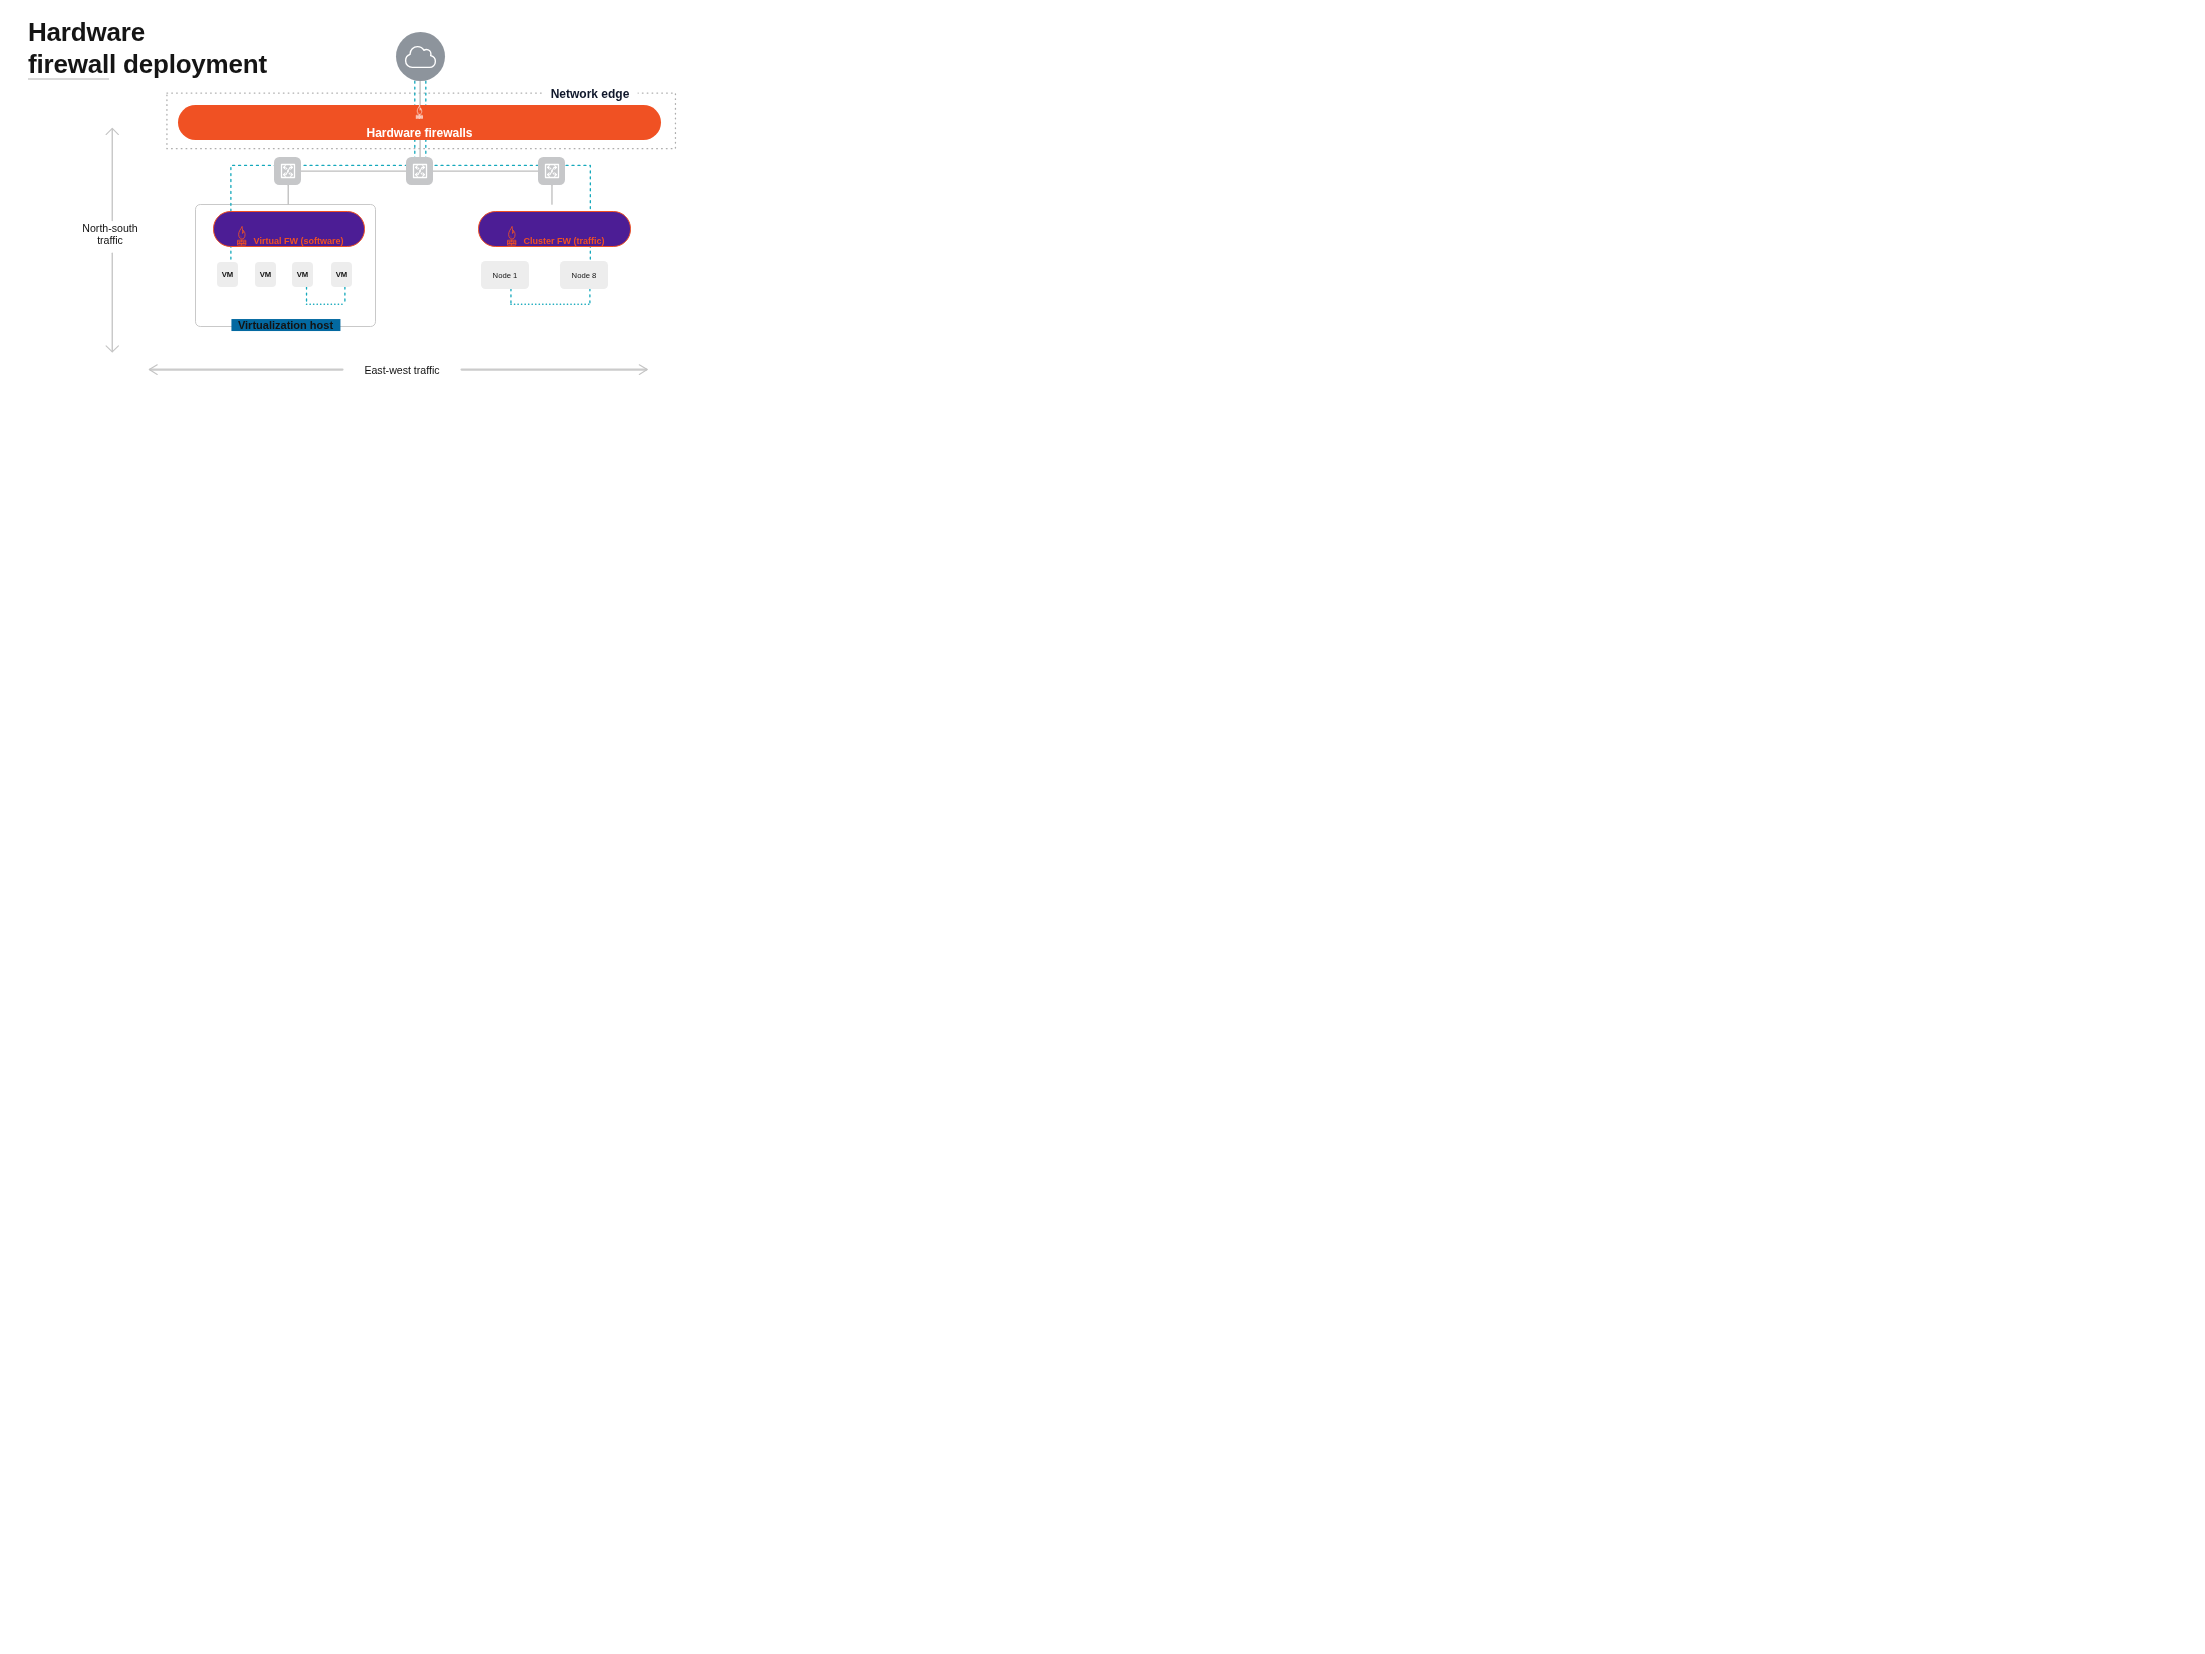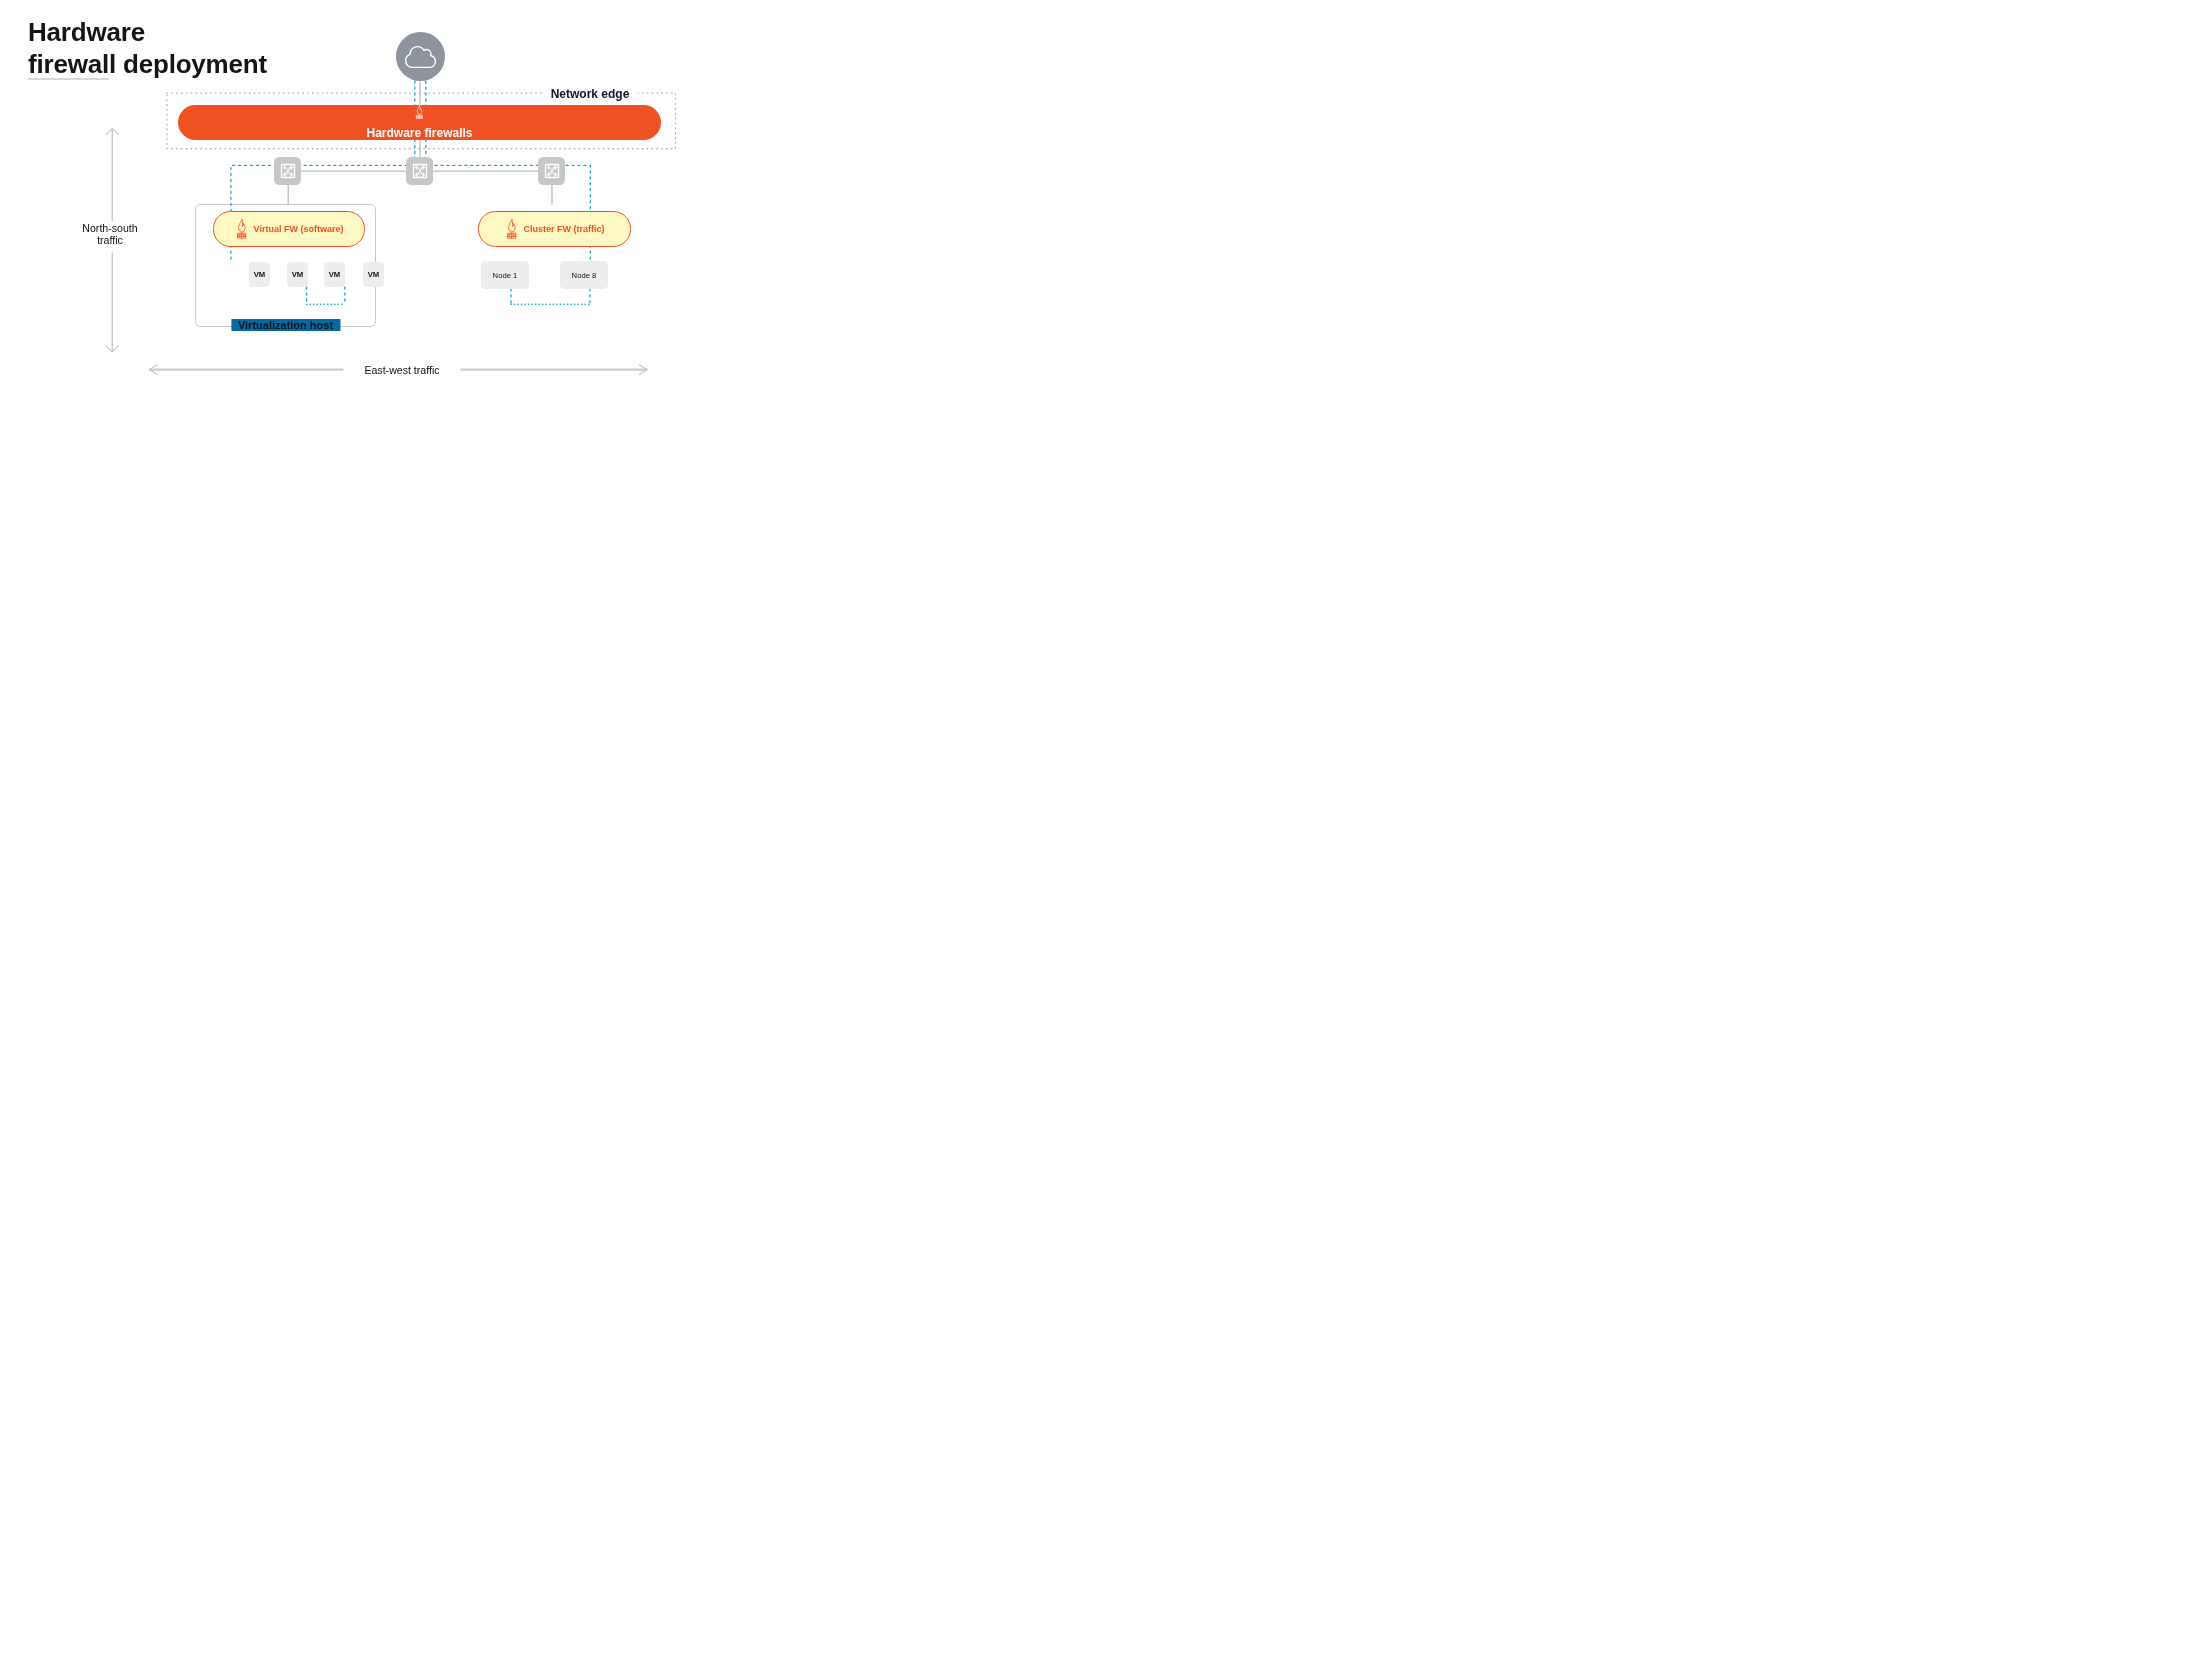--- a/index.html
+++ b/index.html
@@ -21,28 +21,28 @@
   .hw-bar{position:absolute;left:178px;top:105px;width:483px;height:35px;border-radius:17.6px;
           background:#F05123;display:flex;align-items:center;justify-content:center;gap:6.6px;color:#ffffff;flex-direction:column;}
   .hw-bar .bar-label{font-size:12px;font-weight:bold;white-space:nowrap;}
   
   .host{position:absolute;background:#ffffff;border:1.3px solid #C9C9C9;border-radius:5.3px;}
   #host-virt{left:195px;top:204px;width:179px;height:121px;}
   #host-cont{left:463px;top:204px;width:176px;height:121px;}
   .host-label{position:absolute;left:50%;bottom:0;transform:translate(-50%,42%);background:#0369a1;
               padding:0 7px;font-size:11px;font-weight:bold;color:#131313;white-space:nowrap;}
   
-  .fw-pill{position:absolute;background:#fef9c3;border:1.3px solid #F05123;border-radius:17.6px;
-           display:flex;align-items:center;justify-content:center;gap:5.3px;color:#F05123;}
+  .fw-pill{position:absolute;background:#4c1d95;border:1.3px solid #F05123;border-radius:17.6px;
+           display:flex;align-items:flex-end;justify-content:center;gap:5.3px;color:#F05123;}
   #pill-virt{left:213px;top:211px;width:150px;height:34px;}
   #pill-cont{left:478px;top:211px;width:151px;height:34px;}
   .fw-pill .pill-label{font-size:9px;font-weight:bold;white-space:nowrap;}
   
   .vm{position:absolute;top:262px;width:21px;height:25px;background:#EDEDED;border-radius:4px;
-      display:flex;align-items:center;justify-content:center;font-size:7.7px;font-weight:bold;color:#111111;margin-left:32px;}
+      display:flex;align-items:center;justify-content:center;font-size:7.7px;font-weight:bold;color:#111111;}
   #vm1{left:217px}#vm2{left:255px}#vm3{left:292px}#vm4{left:331px}
   .node{position:absolute;top:261px;width:48px;height:28px;background:#EDEDED;border-radius:4.4px;
         display:flex;align-items:center;justify-content:center;font-size:7.7px;font-weight:normal;color:#111111;}
   #node1{left:481px}#node2{left:560px}
   
   .switch{position:absolute;top:157px;width:27px;height:28px;background:#C6C7C9;border-radius:5.3px;
           display:flex;align-items:center;justify-content:center;}
   #sw1{left:274px}#sw2{left:406px}#sw3{left:538px}
   
   .ns-label{position:absolute;left:110px;top:234px;transform:translate(-50%,-50%);text-align:center;

